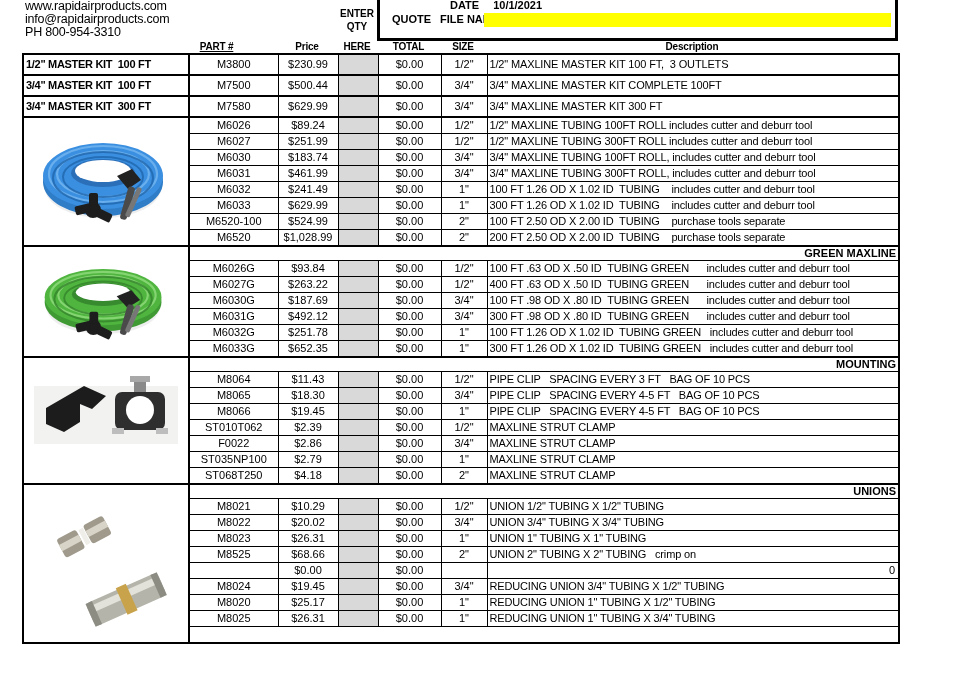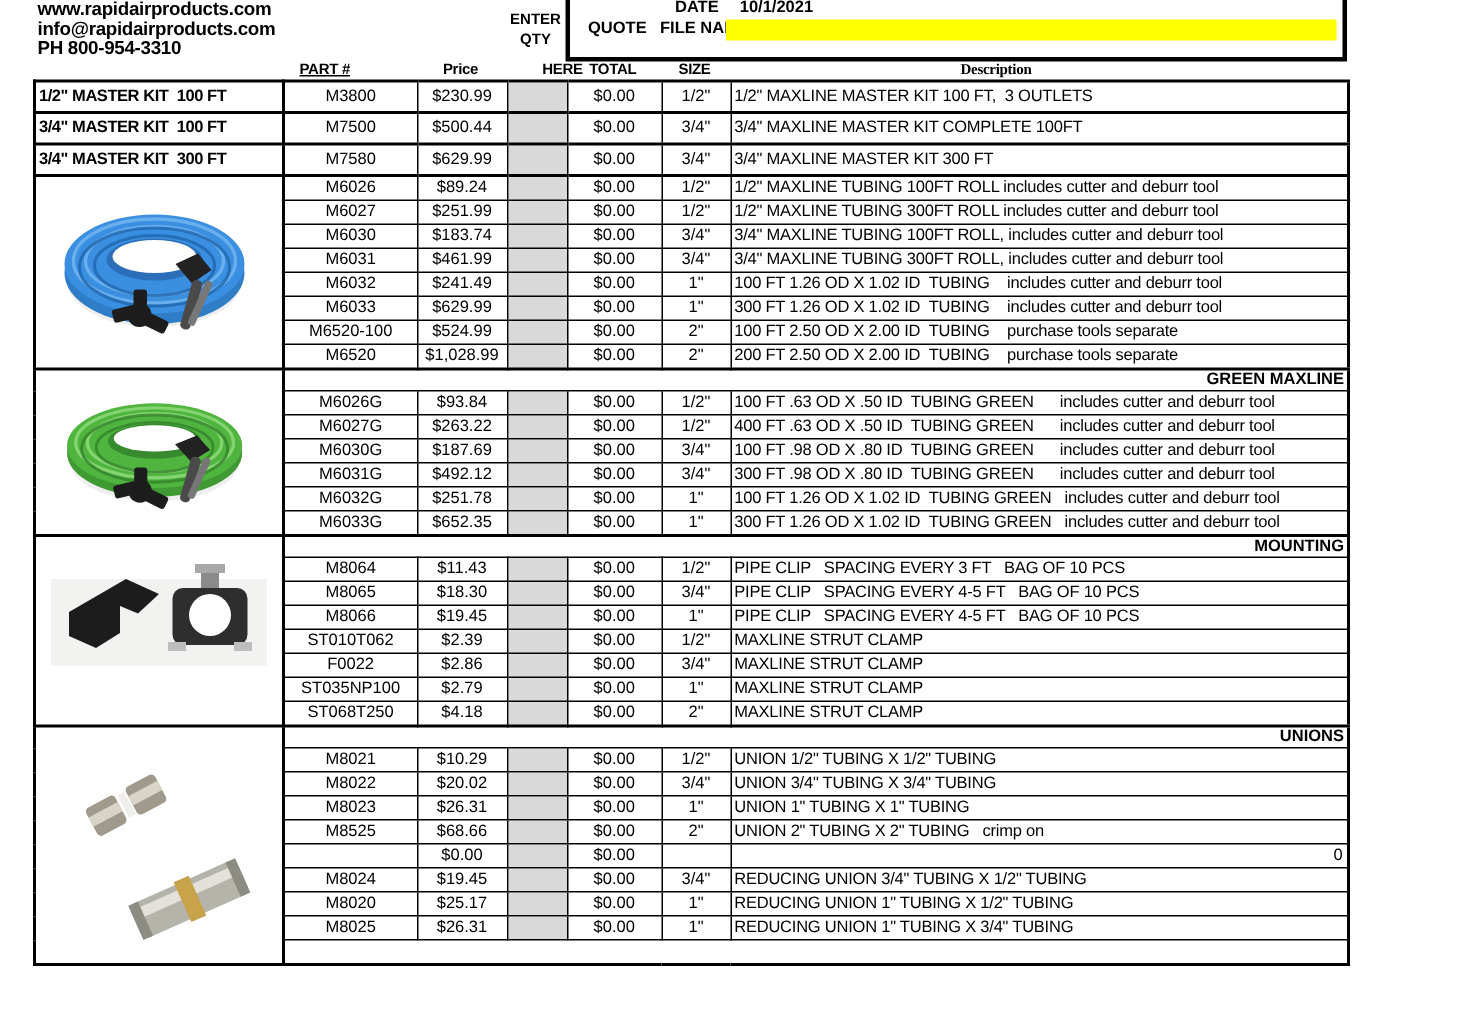--- a/index.html
+++ b/index.html
@@ -1,40 +1,40 @@
 <!DOCTYPE html>
 <html><head>
 <meta charset="utf-8">
 <style>
   html,body{margin:0;padding:0;background:#fff;}
   body{font-family:"Liberation Sans",sans-serif;color:#000;}
   .page{position:relative;width:980px;height:675px;overflow:hidden;background:#fff;}
 
   
-  .contact{position:absolute;left:25px;top:0;font-size:12.5px;font-weight:700;line-height:13px;letter-spacing:-0.2px;}
+  .contact{position:absolute;left:25px;top:0;font-size:12.5px;font-weight:400;line-height:13px;letter-spacing:-0.2px;}
 
   
   .qty-note{position:absolute;left:330px;top:7px;width:54px;text-align:center;font-size:10px;font-weight:700;line-height:13px;}
 
   
   .quote-box{position:absolute;left:377px;top:-10px;width:521px;height:51px;border:3px solid #000;box-sizing:border-box;background:#fff;}
   .quote-box .date-row{position:absolute;left:70px;top:6px;font-size:11px;font-weight:700;white-space:pre;}
   .quote-box .date-val{margin-left:14px;}
   .quote-box .q-label{position:absolute;left:12px;top:20px;font-size:11px;font-weight:700;text-align:center;}
   .quote-box .fn-label{position:absolute;left:60px;top:20px;font-size:11px;font-weight:700;}
   .quote-box .fn-input{position:absolute;left:104px;top:20px;right:4px;height:14px;background:#ffff00;}
 
   
   .colhead{position:absolute;top:41px;height:12px;font-size:10px;font-weight:700;text-align:center;line-height:12px;letter-spacing:-0.2px;}
   .ch-part{left:172px;width:89px;text-decoration:underline;}
   .ch-price{left:277px;width:60px;}
-  .ch-here{left:355px;width:40px;}
+  .ch-here{left:337px;width:40px;}
   .ch-total{left:377px;width:63px;}
   .ch-size{left:440px;width:46px;}
-  .ch-desc{left:458px;width:412px;font-family:Liberation Serif, serif;}
+  .ch-desc{left:486px;width:412px;}
 
   
   table.price-table{position:absolute;left:22px;top:53px;width:876px;border-collapse:collapse;table-layout:fixed;border:2.5px solid #000;}
   .price-table td{border:1.2px solid #000;font-size:11px;padding:0 2px;height:15px;overflow:hidden;line-height:1.05;}
   .kit-row td{height:19px;border-top-width:2.5px;border-bottom-width:2.5px;}
   .label-cell{font-weight:700;font-size:12px;white-space:pre;padding-left:4px;border-width:2.5px !important;letter-spacing:-0.3px;}
   .hdr-row td{height:13px;}
   .section-header{font-weight:700;text-align:right;border-top-width:2.5px !important;font-size:11px;}
   .img-cell{border:2.5px solid #000 !important;text-align:center;vertical-align:middle;background:#fff;padding:1px;}
   .img-cell.v-top{vertical-align:top;padding-top:6px;}

